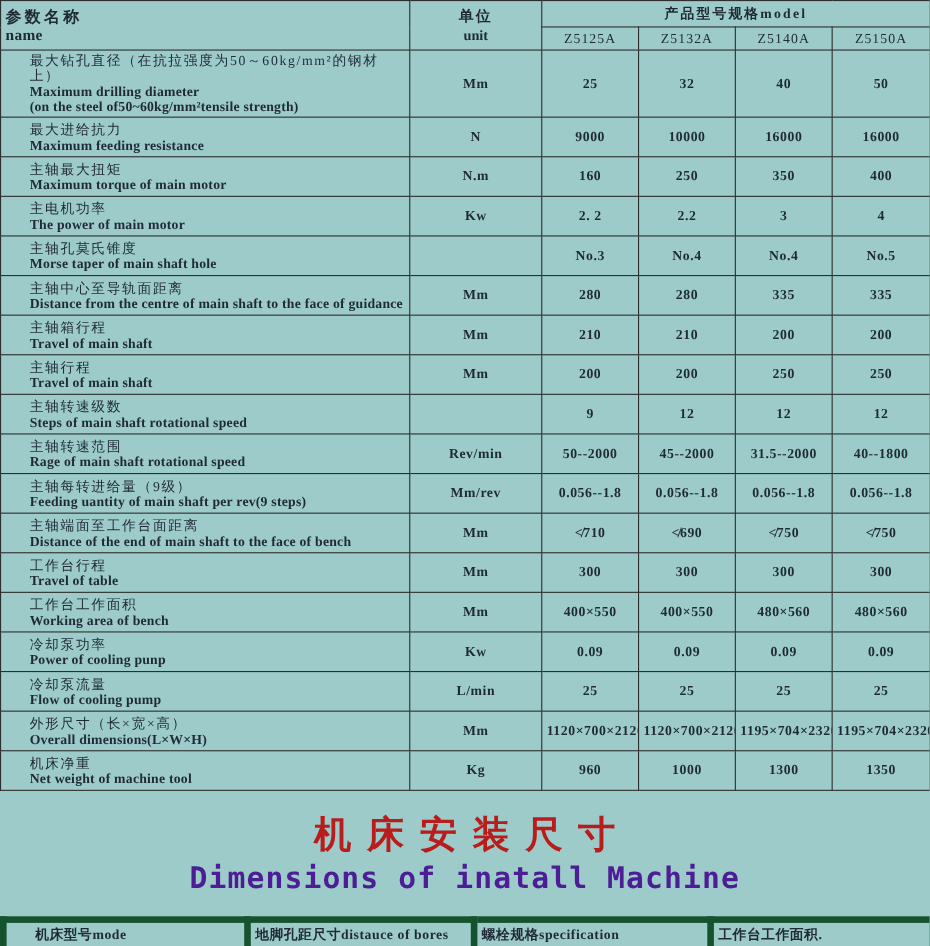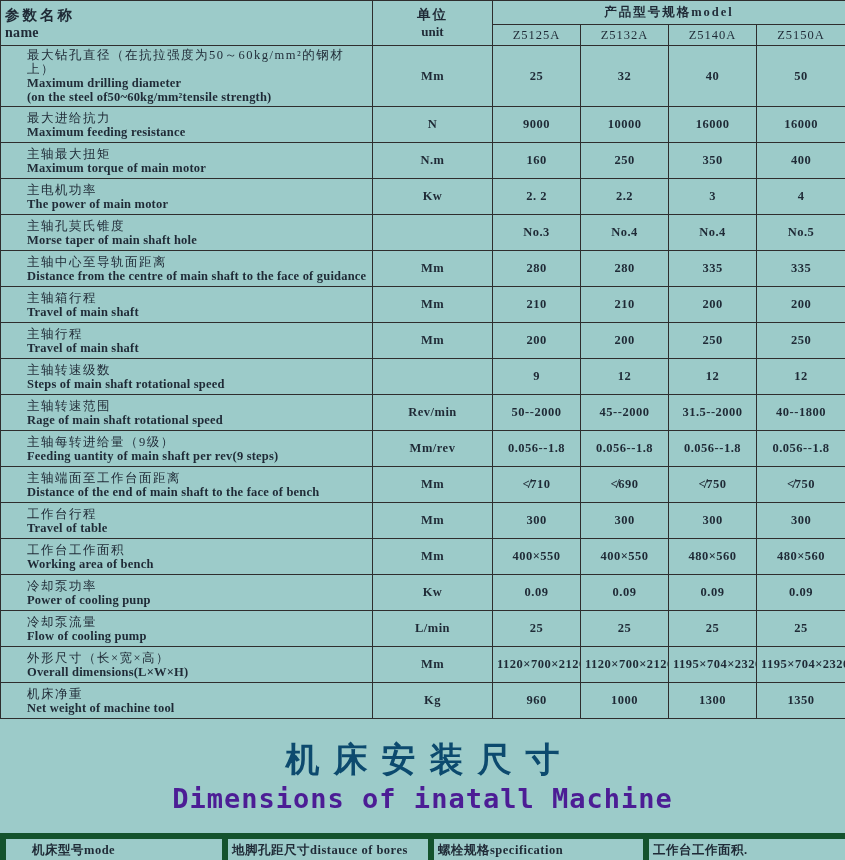--- a/index.html
+++ b/index.html
@@ -46,21 +46,21 @@
   .unit-cell, .val-cell { text-align: center; font-weight: bold; letter-spacing: 0.5px; }
 
   
   .install-title {
     height: 112px;
     display: flex; flex-direction: column;
     align-items: center; justify-content: center;
     padding-top: 2px;
   }
   .t-zh {
-    color: #0c4a6e;
+    color: #b91c1c;
     font-family: "DejaVu Sans", sans-serif;
     font-weight: bold;
     font-size: 34px;
     letter-spacing: 14px;
     text-indent: 14px;
     line-height: 44px;
   }
   .t-en {
     color: #4c1d95;
     font-family: "DejaVu Sans Mono", monospace;

